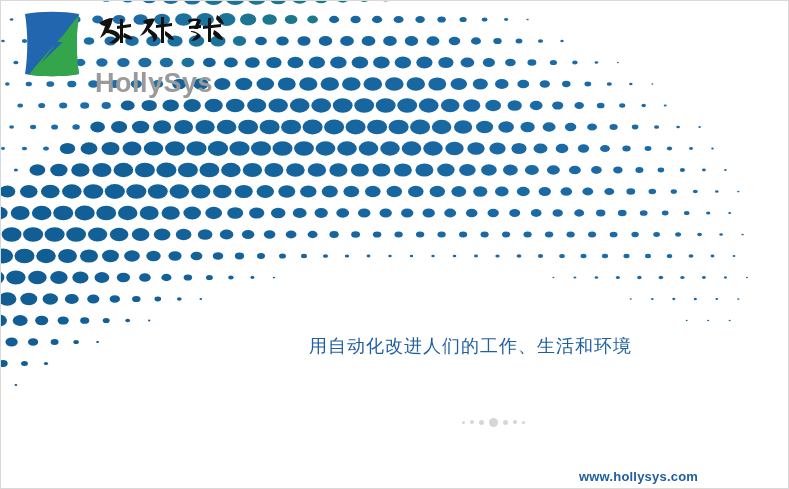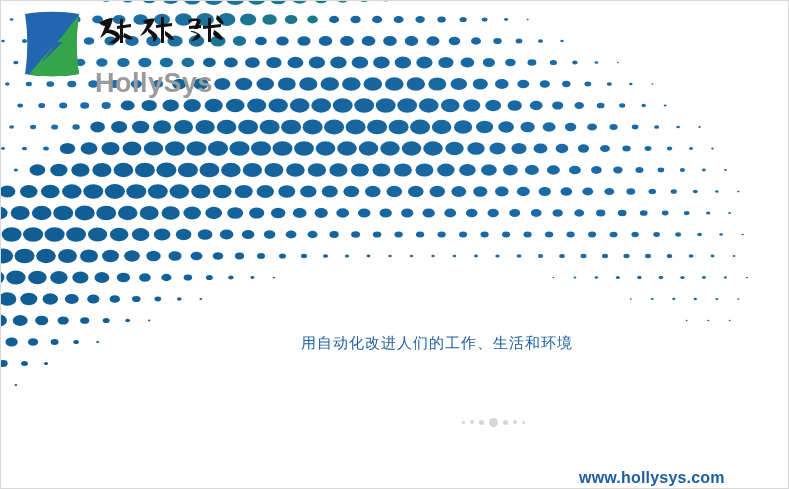--- a/index.html
+++ b/index.html
@@ -70,23 +70,23 @@
     color: #9a9a9a;
     line-height: 1;
     font-family: "Liberation Sans", sans-serif;
     white-space: nowrap;
     margin-top: 17px;
   }
 
   
   #tagline-cn {
     position: absolute;
-    left: 300px;
+    left: 308px;
     top: 333px;
-    font-size: 15px;
+    font-size: 18px;
     color: #1f5fa0;
     letter-spacing: 1px;
     white-space: nowrap;
     font-family: "DejaVu Sans", "Liberation Sans", sans-serif;
   }
   #tagline-en {
     position: absolute;
     left: 345px;
     top: 375px;
     font-size: 26px;
@@ -113,21 +113,21 @@
     background: #d6d6d6;
     border-radius: 50%;
     flex: 0 0 auto;
   }
 
   
   #site-url {
     position: absolute;
     left: 578px;
     top: 468px;
-    font-size: 16px;
+    font-size: 13px;
     font-weight: bold;
     color: #1f5fa0;
     letter-spacing: 0.2px;
     white-space: nowrap;
     font-family: "Liberation Sans", sans-serif;
   }
 </style>
 </head>
 <body>
 

